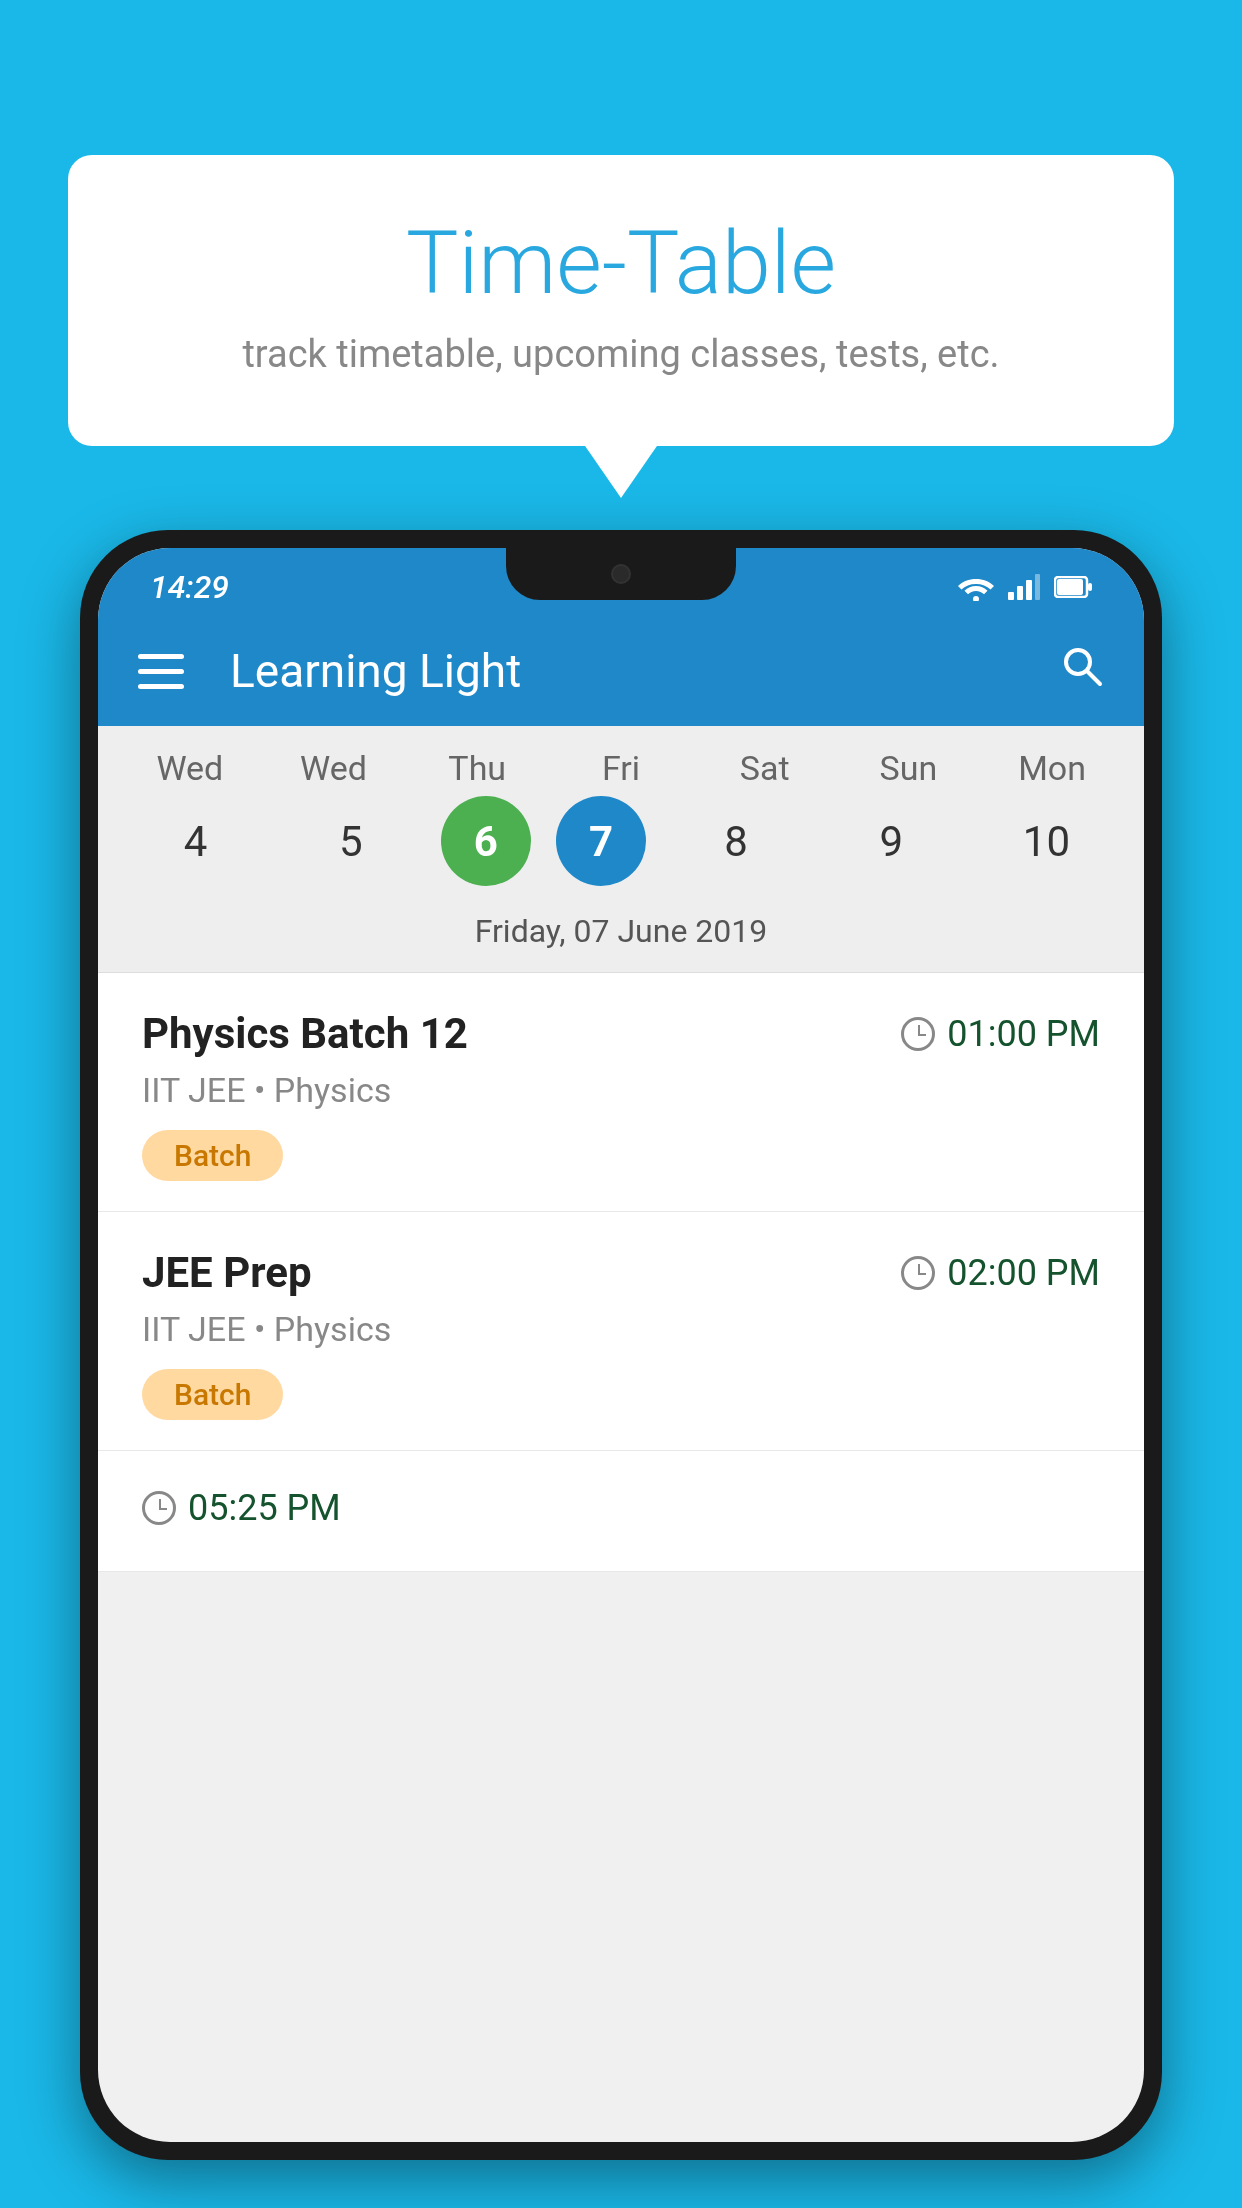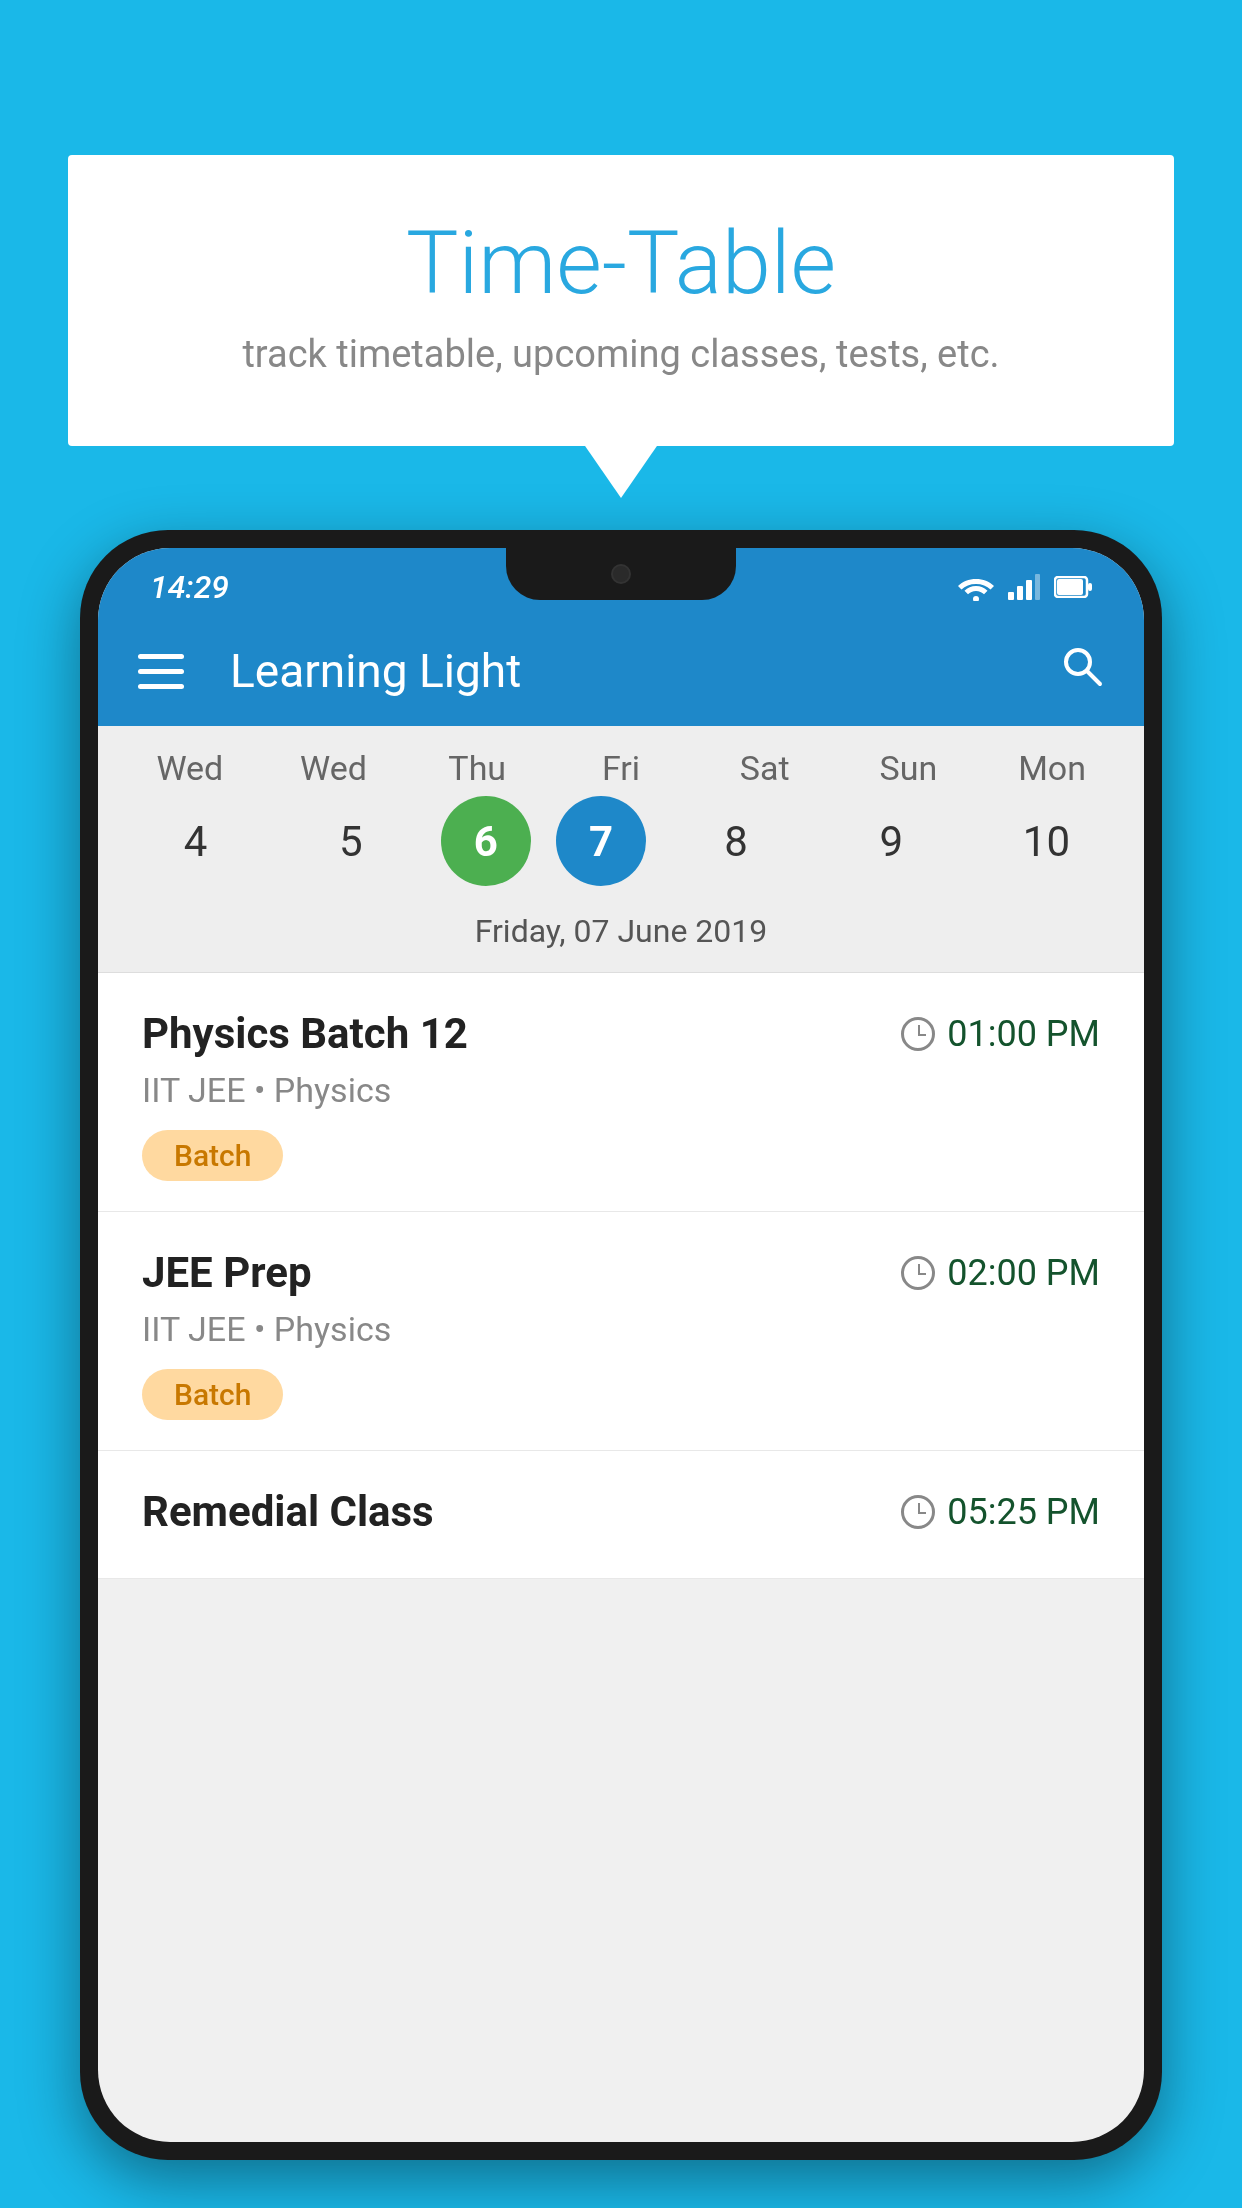--- a/index.html
+++ b/index.html
@@ -17,21 +17,21 @@
     
     .speech-bubble-container {
       position: absolute;
       top: 155px;
       left: 68px;
       right: 68px;
     }
 
     .speech-bubble {
       background: white;
-      border-radius: 4px;
+      border-radius: 24px;
       padding: 60px 50px 70px;
       text-align: center;
       position: relative;
     }
 
     .speech-bubble::after {
       content: '';
       position: absolute;
       bottom: -52px;
       left: 50%;
@@ -414,21 +414,20 @@
               <div class="clock-icon"></div>
               <span>02:00 PM</span>
             </div>
           </div>
           <div class="schedule-subtitle">IIT JEE • Physics</div>
           <span class="batch-badge">Batch</span>
         </div>
 
         <div class="schedule-item">
           <div class="schedule-item-header">
-            <span class="schedule-title">Remedial Class</span>
             <div class="schedule-time">
               <div class="clock-icon"></div>
               <span>05:25 PM</span>
             </div>
           </div>
         </div>
 
       </div>
 
     </div>

